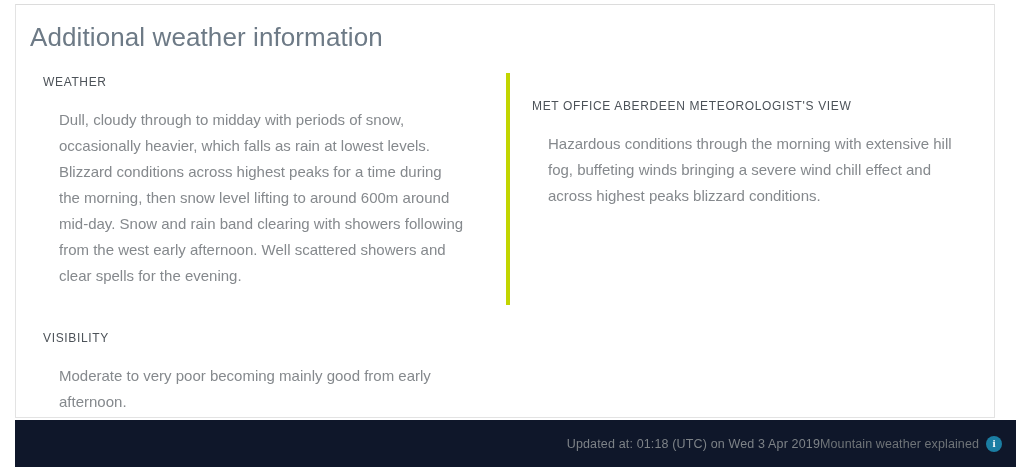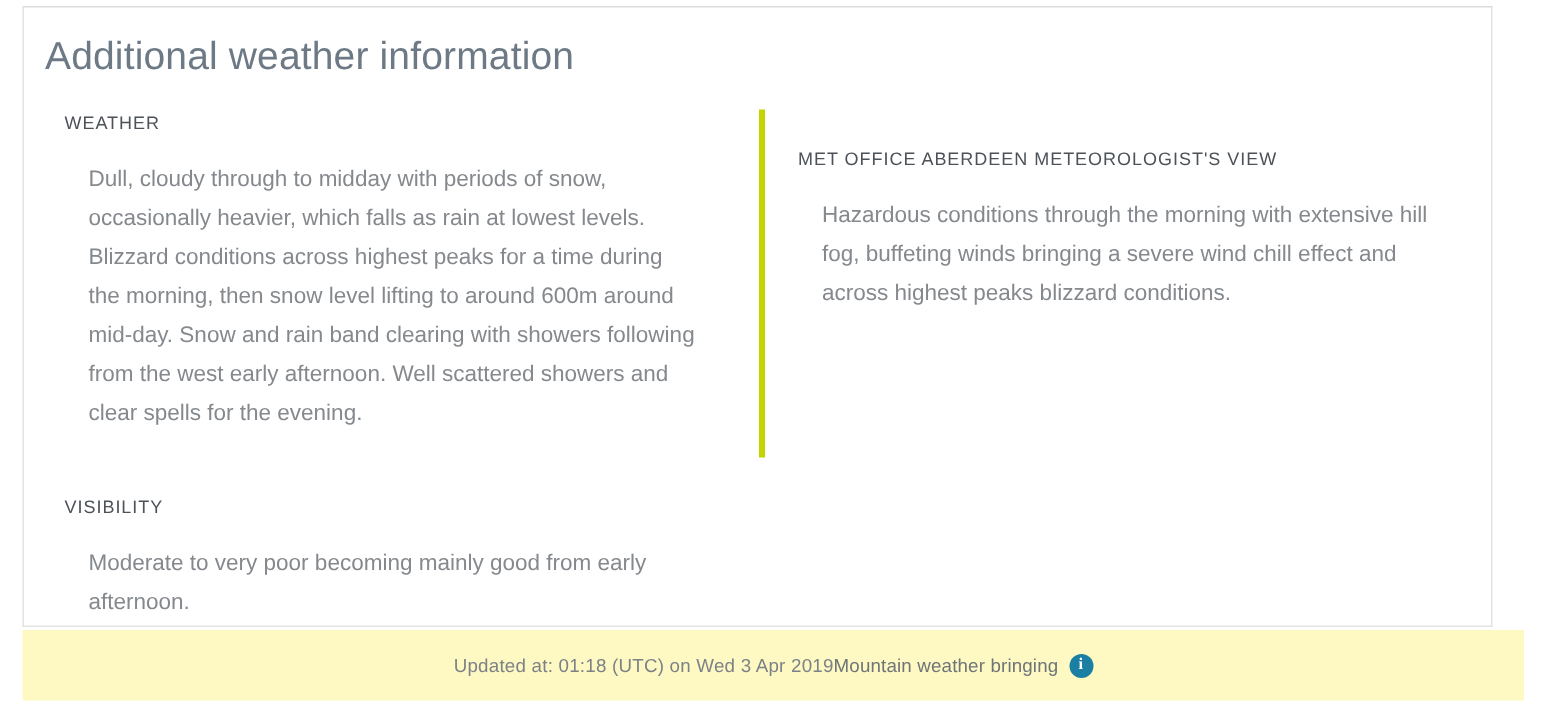--- a/index.html
+++ b/index.html
@@ -87,25 +87,25 @@
     font-weight: 400;
   }
 
   
   .footer {
     position: absolute;
     left: 15px;
     top: 420px;
     width: 1001px;
     height: 47px;
-    background: #fef9c3;
+    background: #0f172a;
     box-sizing: border-box;
     display: flex;
     align-items: center;
-    justify-content: center;
+    justify-content: flex-end;
     padding: 0 14px 0 14px;
   }
 
   .footer-updated {
     font-size: 12.5px;
     color: #7d8287;
     letter-spacing: 0.15px;
   }
 
   .footer-right {
@@ -166,18 +166,18 @@
         <p class="section-body">Moderate to very poor becoming mainly good from early afternoon.</p>
       </div>
 
     </div>
   </div>
 
   <div class="footer">
     <span class="footer-updated">Updated at: 01:18 (UTC) on Wed 3 Apr 2019</span>
 
     <span class="footer-right">
-      <a class="footer-link">Mountain weather bringing</a>
+      <a class="footer-link">Mountain weather explained</a>
       <span class="info-icon" style="background: rgb(27, 126, 163);">i</span>
     </span>
   </div>
 
 </div>
 
 </body></html>

